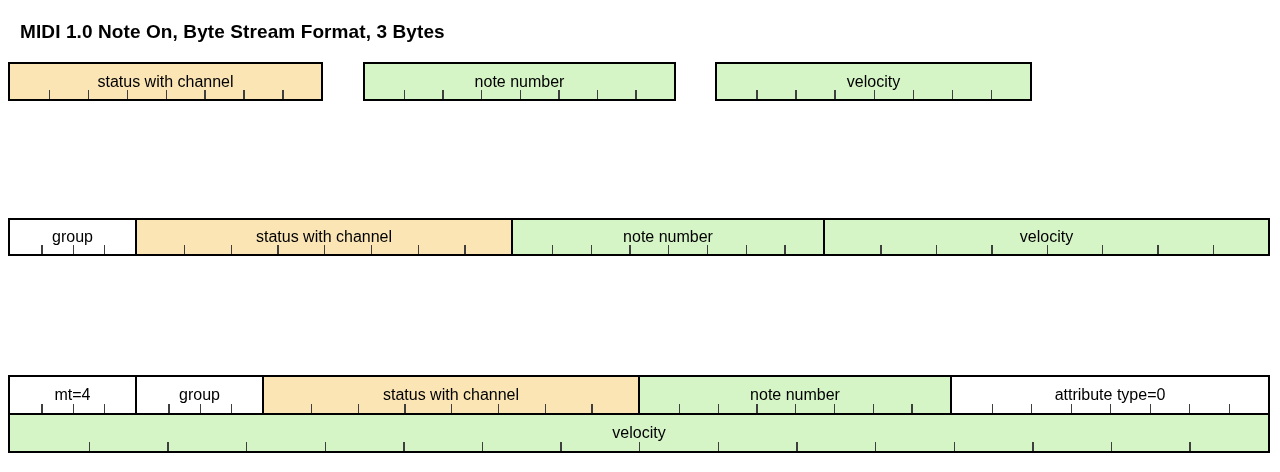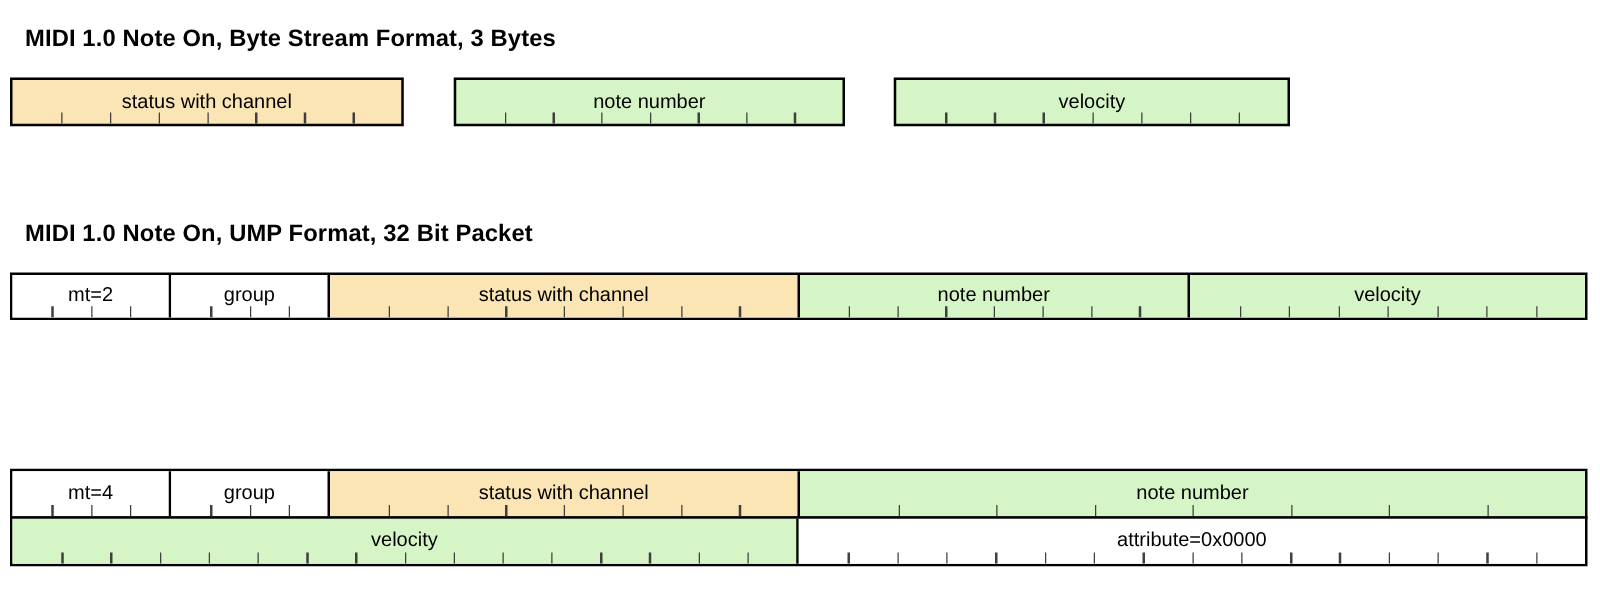--- a/index.html
+++ b/index.html
@@ -105,29 +105,22 @@
     <span class="tick" style="left: 12.5%;"></span>
         <span class="tick" style="left: 25%;"></span>
         <span class="tick" style="left: 37.5%;"></span>
         <span class="tick" style="left: 50%;"></span>
         <span class="tick" style="left: 62.5%;"></span>
         <span class="tick" style="left: 75%;"></span>
         <span class="tick" style="left: 87.5%;"></span>
       </div>
   </div>
 
-  <h2 class="sec-title t2">MIDI 1.0 Note On, UMP Format, 32 Bit Packet</h2>
 
   <div class="packet-row r32">
-    <div class="cell fill-plain c-mt">
-      <span class="lbl">mt=2</span>
-    <span class="tick" style="left: 25%;"></span>
-        <span class="tick" style="left: 50%;"></span>
-        <span class="tick" style="left: 75%;"></span>
-      </div>
     <div class="cell fill-plain c-group">
       <span class="lbl">group</span>
     <span class="tick" style="left: 25%;"></span>
         <span class="tick" style="left: 50%;"></span>
         <span class="tick" style="left: 75%;"></span>
       </div>
     <div class="cell fill-status c-status">
       <span class="lbl">status with channel</span>
     <span class="tick" style="left: 12.5%;"></span>
         <span class="tick" style="left: 25%;"></span>
@@ -178,20 +171,30 @@
     <span class="tick" style="left: 12.5%;"></span>
         <span class="tick" style="left: 25%;"></span>
         <span class="tick" style="left: 37.5%;"></span>
         <span class="tick" style="left: 50%;"></span>
         <span class="tick" style="left: 62.5%;"></span>
         <span class="tick" style="left: 75%;"></span>
         <span class="tick" style="left: 87.5%;"></span>
       </div>
     <div class="cell fill-data c-note">
       <span class="lbl">note number</span>
+    <span class="tick" style="left: 12.5%;"></span>
+        <span class="tick" style="left: 25%;"></span>
+        <span class="tick" style="left: 37.5%;"></span>
+        <span class="tick" style="left: 50%;"></span>
+        <span class="tick" style="left: 62.5%;"></span>
+        <span class="tick" style="left: 75%;"></span>
+        <span class="tick" style="left: 87.5%;"></span>
+      </div>
+    <div class="cell fill-plain">
+      <span class="lbl">attribute type=0</span>
     <span class="tick" style="left: 12.5%;"></span>
         <span class="tick" style="left: 25%;"></span>
         <span class="tick" style="left: 37.5%;"></span>
         <span class="tick" style="left: 50%;"></span>
         <span class="tick" style="left: 62.5%;"></span>
         <span class="tick" style="left: 75%;"></span>
         <span class="tick" style="left: 87.5%;"></span>
       </div>
   </div>
 
@@ -207,33 +210,15 @@
         <span class="tick" style="left: 43.75%;"></span>
         <span class="tick" style="left: 50%;"></span>
         <span class="tick" style="left: 56.25%;"></span>
         <span class="tick" style="left: 62.5%;"></span>
         <span class="tick" style="left: 68.75%;"></span>
         <span class="tick" style="left: 75%;"></span>
         <span class="tick" style="left: 81.25%;"></span>
         <span class="tick" style="left: 87.5%;"></span>
         <span class="tick" style="left: 93.75%;"></span>
       </div>
-    <div class="cell fill-plain">
-      <span class="lbl">attribute=0x0000</span>
-    <span class="tick" style="left: 6.25%;"></span>
-        <span class="tick" style="left: 12.5%;"></span>
-        <span class="tick" style="left: 18.75%;"></span>
-        <span class="tick" style="left: 25%;"></span>
-        <span class="tick" style="left: 31.25%;"></span>
-        <span class="tick" style="left: 37.5%;"></span>
-        <span class="tick" style="left: 43.75%;"></span>
-        <span class="tick" style="left: 50%;"></span>
-        <span class="tick" style="left: 56.25%;"></span>
-        <span class="tick" style="left: 62.5%;"></span>
-        <span class="tick" style="left: 68.75%;"></span>
-        <span class="tick" style="left: 75%;"></span>
-        <span class="tick" style="left: 81.25%;"></span>
-        <span class="tick" style="left: 87.5%;"></span>
-        <span class="tick" style="left: 93.75%;"></span>
-      </div>
   </div>
 
 </div>
 
 </body></html>

